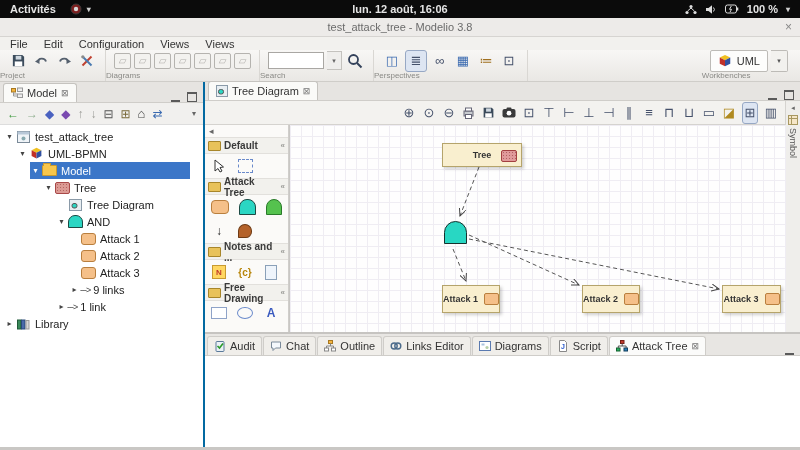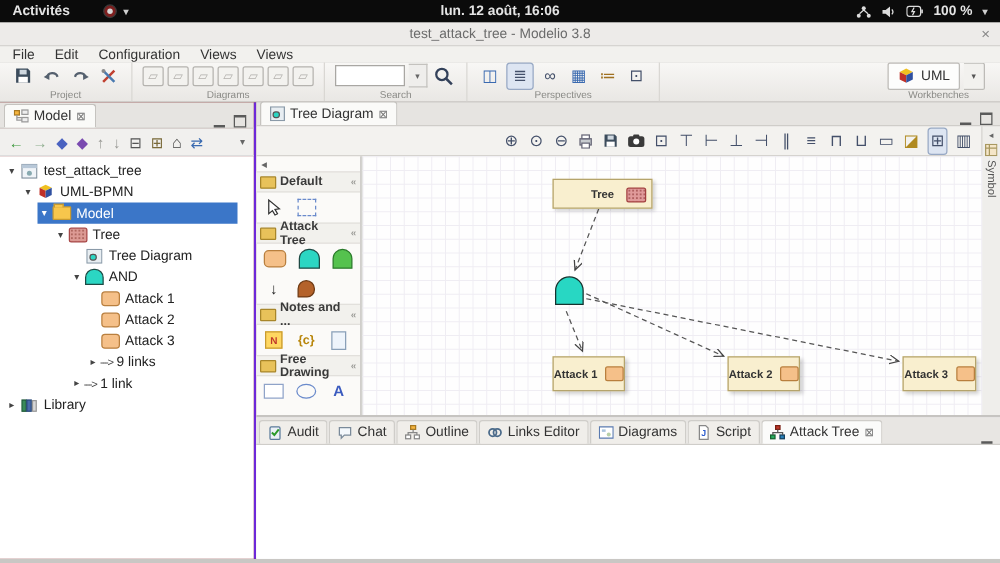--- a/index.html
+++ b/index.html
@@ -4,45 +4,45 @@
 <style>
   html,body{margin:0;padding:0}
   body{
     width:800px;height:450px;position:relative;overflow:hidden;
     font-family:"Liberation Sans",sans-serif;font-size:11px;
     background:#c9c7c4;color:#222;
   }
   svg{display:block}
   
   .sysbar{position:absolute;top:0;left:0;width:800px;height:18px;background:#0b0b0b;color:#e4e4e4;display:flex;align-items:center;font-weight:bold;font-size:11px}
-  .sysbar .sleft{display:flex;align-items:center;gap:26px;padding-left:10px}
+  .sysbar .sleft{display:flex;align-items:center;gap:14px;padding-left:10px}
   .sysmenu{display:flex;align-items:center;gap:5px}
   .sysbar .clock{position:absolute;left:0;right:0;text-align:center;pointer-events:none}
   .sysbar .sright{margin-left:auto;display:flex;align-items:center;gap:8px;padding-right:10px}
   .chev{font-size:8px;color:#cfcfcf}
   
   .titlebar{position:absolute;top:18px;left:0;width:800px;height:18px;background:#edebe9;border-bottom:1px solid #d6d4d1;color:#6b6b6b;text-align:center;line-height:18px}
   .titlebar .wclose{position:absolute;right:8px;top:0;color:#888;font-size:12px;line-height:18px}
   
   .menubar{position:absolute;top:37px;left:0;width:800px;height:13px;background:#f2f1ee;display:flex;align-items:center;gap:16px;padding-left:10px;color:#333}
   .menubar span{cursor:default}
   
   .toolbar{position:absolute;top:50px;left:0;width:800px;height:32px;background:linear-gradient(#f8f7f5,#e9e7e4);border-bottom:1px solid #cfcdc9;display:flex;box-sizing:border-box}
   .tgroup{position:relative;display:flex;align-items:center;gap:3px;padding:0 8px 10px 8px;border-right:1px solid #d9d7d3}
-  .tgroup .glabel{position:absolute;bottom:1px;left:0;right:0;text-align:center;font-size:8px;color:#8a8a86;font-weight:normal}
+  .tgroup .glabel{position:absolute;bottom:1px;left:0;right:0;font-size:8px;color:#8a8a86;font-weight:normal}
   .tspacer{flex:1}
   .tbtn{min-width:20px;height:20px;display:flex;align-items:center;justify-content:center;border-radius:3px;color:#44506a;font-size:13px}
   .tbtn.pressed{background:#dde5f2;border:1px solid #97a8c4}
   .i-box{width:15px;height:14px;border:1px solid #b5b3af;background:#f3f2ef;color:#b3b1ad;font-size:10px;display:flex;align-items:center;justify-content:center;border-radius:2px}
   .search-input{width:48px;height:15px;border:1px solid #a9a7a3;background:#fff;font-size:10px;padding:0 3px}
   .sdrop{width:14px;height:17px;border:1px solid #c4c2be;border-left:none;background:#efeeec;display:flex;align-items:center;justify-content:center;font-size:7px;color:#666}
   .wb-btn{display:flex;align-items:center;gap:5px;background:#fdfdfc;border:1px solid #bdbbb7;border-radius:2px;height:20px;padding:0 7px;font-size:11px;color:#333}
   .wb-drop{width:16px;height:20px;border:1px solid #bdbbb7;border-left:none;background:#f2f1ee;display:flex;align-items:center;justify-content:center;font-size:7px;color:#555;border-radius:0 2px 2px 0}
   
-  .left-panel{position:absolute;top:82px;left:0;width:203px;bottom:3px;background:#7f1d1d;border-right:2px solid #6d28d9;display:flex;flex-direction:column}
+  .left-panel{position:absolute;top:82px;left:0;width:203px;bottom:3px;background:#701a75;border-right:2px solid #0369a1;display:flex;flex-direction:column}
   .view-tabbar{height:20px;background:#e6e4e1;border-bottom:1px solid #cfcdc9;display:flex;align-items:flex-end;padding-left:3px}
   .view-tab{display:flex;align-items:center;gap:4px;height:18px;padding:0 7px;background:#fafaf8;border:1px solid #c5c3bf;border-bottom:none;border-radius:3px 3px 0 0;color:#333}
   .tclose{font-size:9px;color:#777}
   .minmax{margin-left:auto;display:flex;align-items:center;gap:7px;padding-right:6px}
   .mm-min{width:9px;height:2px;background:#5a5a5a;margin-top:7px}
   .mm-max{width:8px;height:7px;border:1px solid #5a5a5a;border-top-width:2px}
   .mp-toolbar{height:21px;display:flex;align-items:center;gap:7px;padding:0 7px;border-bottom:1px solid #ddd;background:#f1f0ee;font-size:12px}
   .nava{font-weight:bold}
   .tree{flex:1;background:#fff;padding-top:3px;overflow:hidden}
   .trow{height:17px;display:flex;align-items:center}

